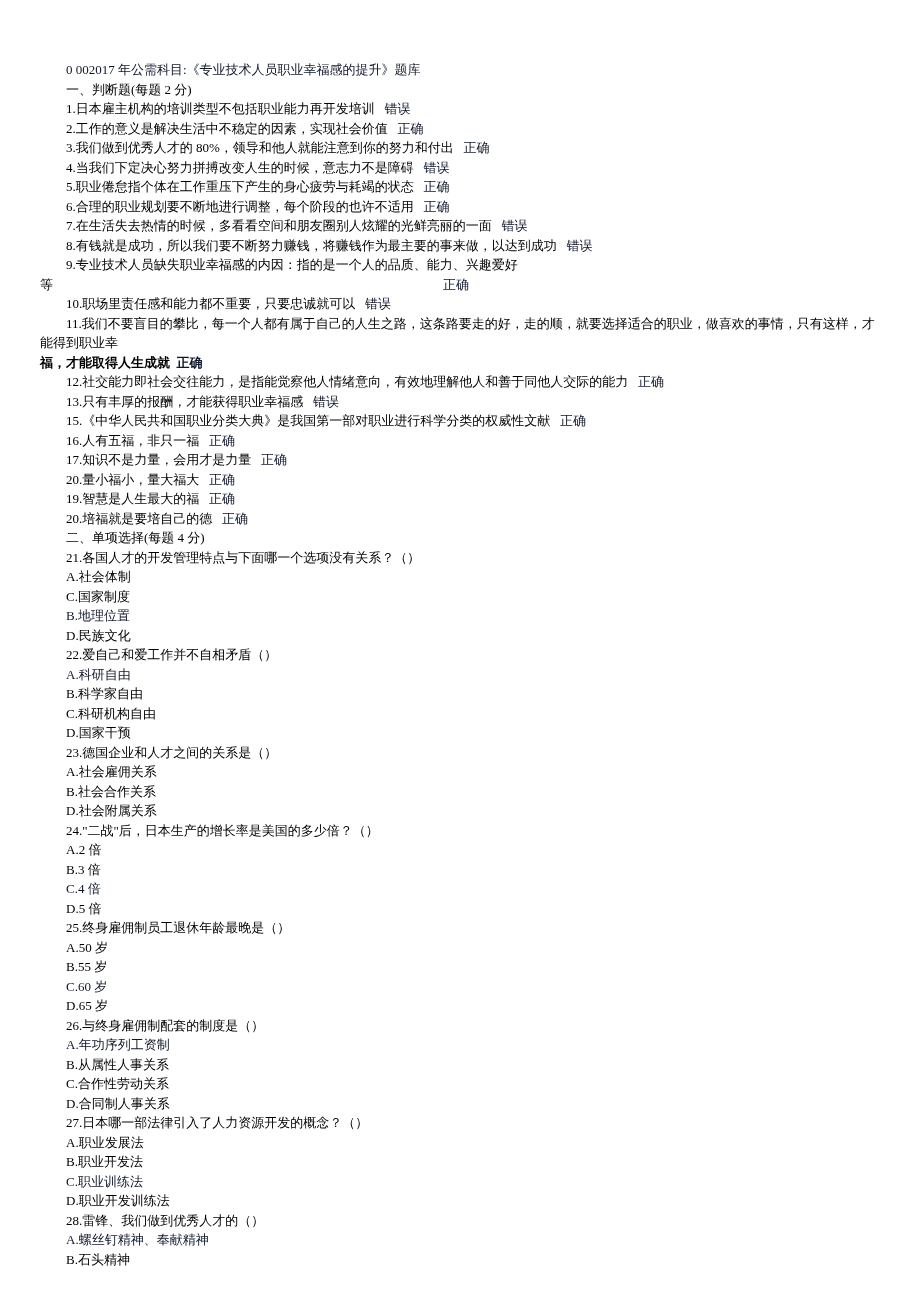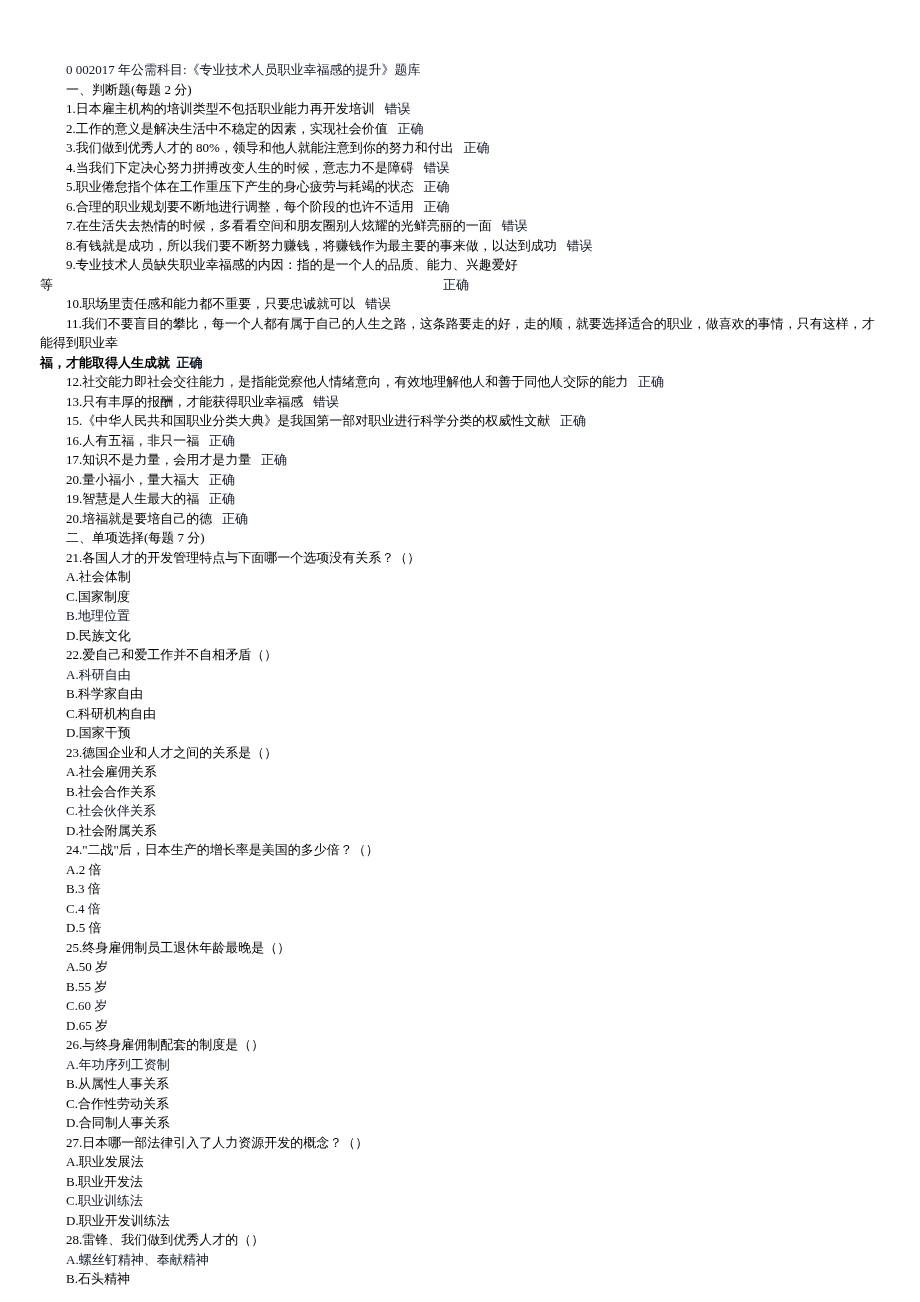--- a/index.html
+++ b/index.html
@@ -38,35 +38,34 @@
     <p class="line"><span>11.</span><span>我们不要盲目的攀比，每一个人都有属于自己的人生之路，这条路要走的好，走的顺，就要选择适合的职业，做喜欢的事情，只有这样，才能得到职业幸</span></p>
     <p class="line wrap"><span>福，才能取得人生成就</span>&nbsp;&nbsp;<span class="red">正确</span></p>
     <p class="line"><span>12.</span><span>社交能力即社会交往能力，是指能觉察他人情绪意向，有效地理解他人和善于同他人交际的能力</span>&nbsp;&nbsp;&nbsp;<span class="red">正确</span></p>
     <p class="line"><span>13.</span><span>只有丰厚的报酬，才能获得职业幸福感</span>&nbsp;&nbsp;&nbsp;<span class="red">错误</span></p>
     <p class="line"><span>15.</span><span>《中华人民共和国职业分类大典》是我国第一部对职业进行科学分类的权威性文献</span>&nbsp;&nbsp;&nbsp;<span class="red">正确</span></p>
     <p class="line"><span>16.</span><span>人有五福，非只一福</span>&nbsp;&nbsp;&nbsp;<span class="red">正确</span></p>
     <p class="line"><span>17.</span><span>知识不是力量，会用才是力量</span>&nbsp;&nbsp;&nbsp;<span class="red">正确</span></p>
     <p class="line"><span>20.</span><span>量小福小，量大福大</span>&nbsp;&nbsp;&nbsp;<span class="red">正确</span></p>
     <p class="line"><span>19.</span><span>智慧是人生最大的福</span>&nbsp;&nbsp;&nbsp;<span class="red">正确</span></p>
     <p class="line"><span>20.</span><span>培福就是要培自己的德</span>&nbsp;&nbsp;&nbsp;<span class="red">正确</span></p>
-    <p class="line"><span>二、单项选择(每题 7 分)</span></p>
+    <p class="line"><span>二、单项选择(每题 4 分)</span></p>
     <p class="line"><span>21.</span><span>各国人才的开发管理特点与下面哪一个选项没有关系？（）</span></p>
     <p class="line"><span>A.</span><span>社会体制</span></p>
     <p class="line"><span>C.</span><span>国家制度</span></p>
     <p class="line red"><span>B.</span><span>地理位置</span></p>
     <p class="line"><span>D.</span><span>民族文化</span></p>
     <p class="line"><span>22.</span><span>爱自己和爱工作并不自相矛盾（）</span></p>
     <p class="line red"><span>A.</span><span>科研自由</span></p>
     <p class="line"><span>B.</span><span>科学家自由</span></p>
     <p class="line"><span>C.</span><span>科研机构自由</span></p>
     <p class="line"><span>D.</span><span>国家干预</span></p>
     <p class="line"><span>23.</span><span>德国企业和人才之间的关系是（）</span></p>
     <p class="line"><span>A.</span><span>社会雇佣关系</span></p>
     <p class="line"><span>B.</span><span>社会合作关系</span></p>
-    <p class="line red"><span>C.</span><span>社会伙伴关系</span></p>
     <p class="line"><span>D.</span><span>社会附属关系</span></p>
     <p class="line"><span>24.</span><span>"二战"后，日本生产的增长率是美国的多少倍？（）</span></p>
     <p class="line"><span>A.</span><span>2 倍</span></p>
     <p class="line"><span>B.</span><span>3 倍</span></p>
     <p class="line red"><span>C.</span><span>4 倍</span></p>
     <p class="line"><span>D.</span><span>5 倍</span></p>
     <p class="line"><span>25.</span><span>终身雇佣制员工退休年龄最晚是（）</span></p>
     <p class="line"><span>A.</span><span>50 岁</span></p>
     <p class="line"><span>B.</span><span>55 岁</span></p>
     <p class="line red"><span>C.</span><span>60 岁</span></p>

